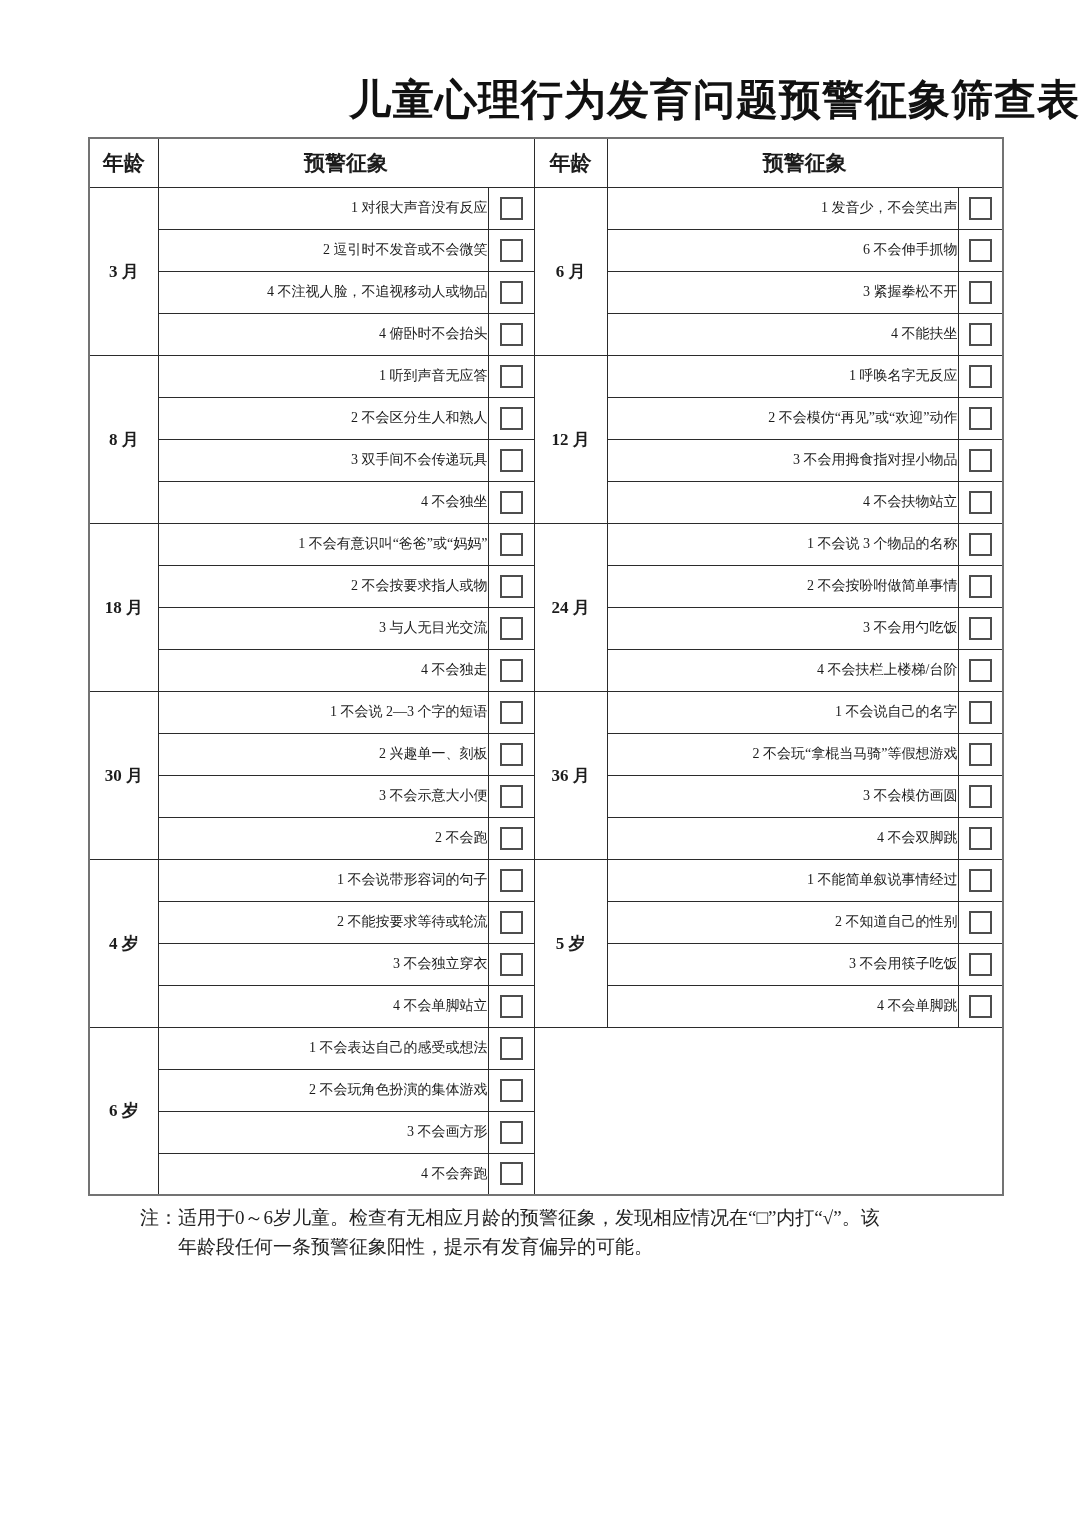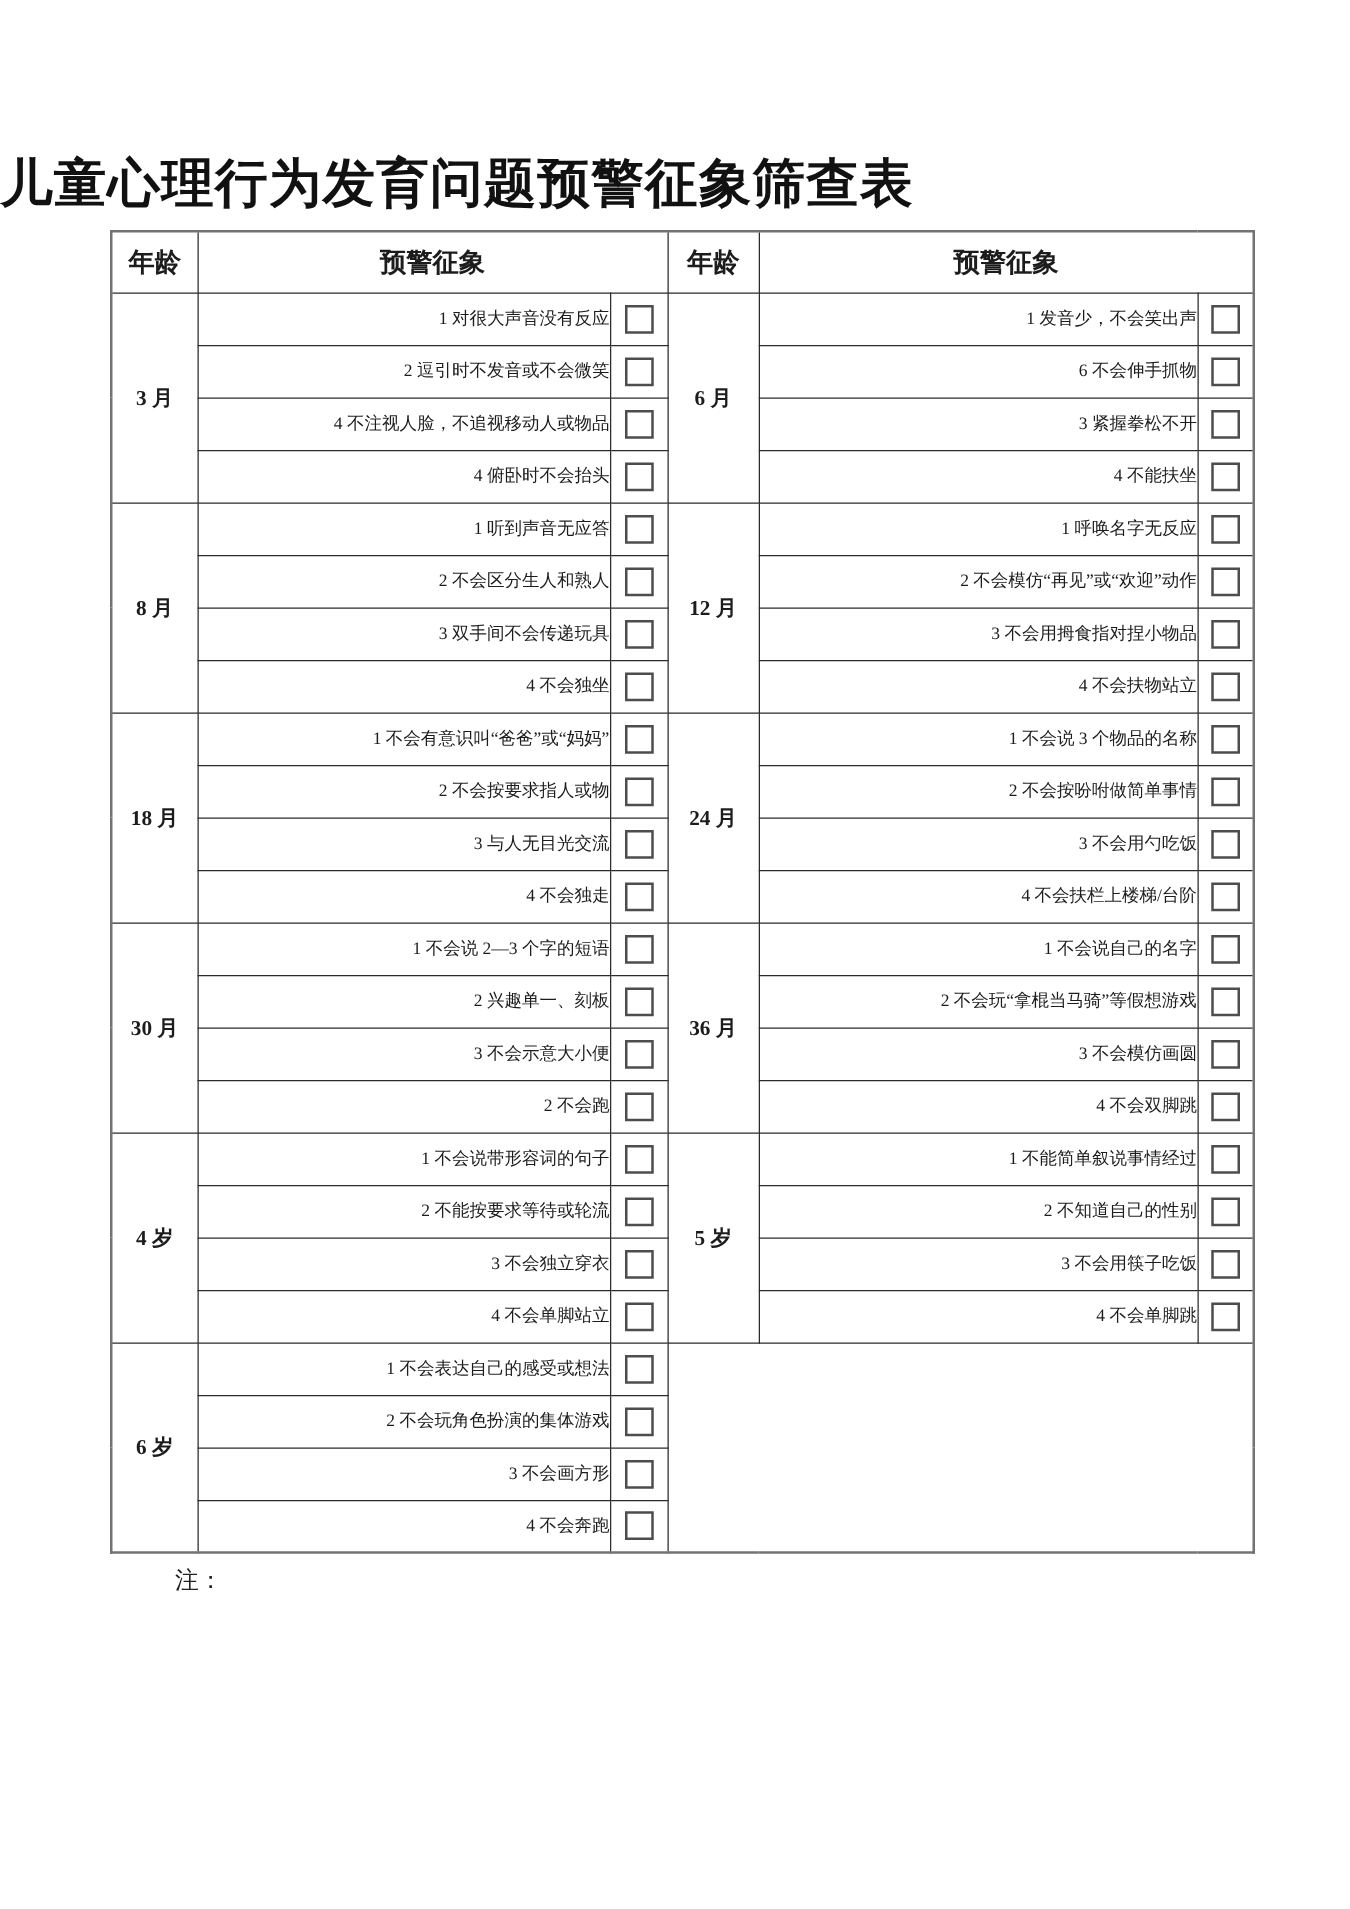--- a/index.html
+++ b/index.html
@@ -7,22 +7,22 @@
     position: relative;
     width: 1080px;
     height: 1527px;
     background: #ffffff;
     font-family: "Liberation Serif", "DejaVu Serif", serif;
     color: #1c1c1c;
     box-sizing: border-box;
   }
   .page-title {
     margin: 0;
-    padding-top: 119px;
-    text-align: left;
+    padding-top: 72px;
+    text-align: right;
     font-size: 42px;
     font-weight: bold;
     letter-spacing: 1px;
     color: #111111;
   }
   table.screen {
     border-collapse: collapse;
     table-layout: fixed;
     margin-left: 88px;
     margin-top: 9px;
@@ -264,16 +264,18 @@
         <td class="txt">4 不会奔跑</td>
         <td class="chk"><span class="box"></span></td>
       </tr>
 
     </tbody>
   </table>
 
   <div class="note">
     <span class="note-label">注：</span>
     <span class="note-body">
+      <span class="note-line">适用于0～6岁儿童。检查有无相应月龄的预警征象，发现相应情况在“□”内打“√”。该</span>
+      <span class="note-line">年龄段任何一条预警征象阳性，提示有发育偏异的可能。</span>
     </span>
   </div>
 
 </div>
 
 </body></html>

